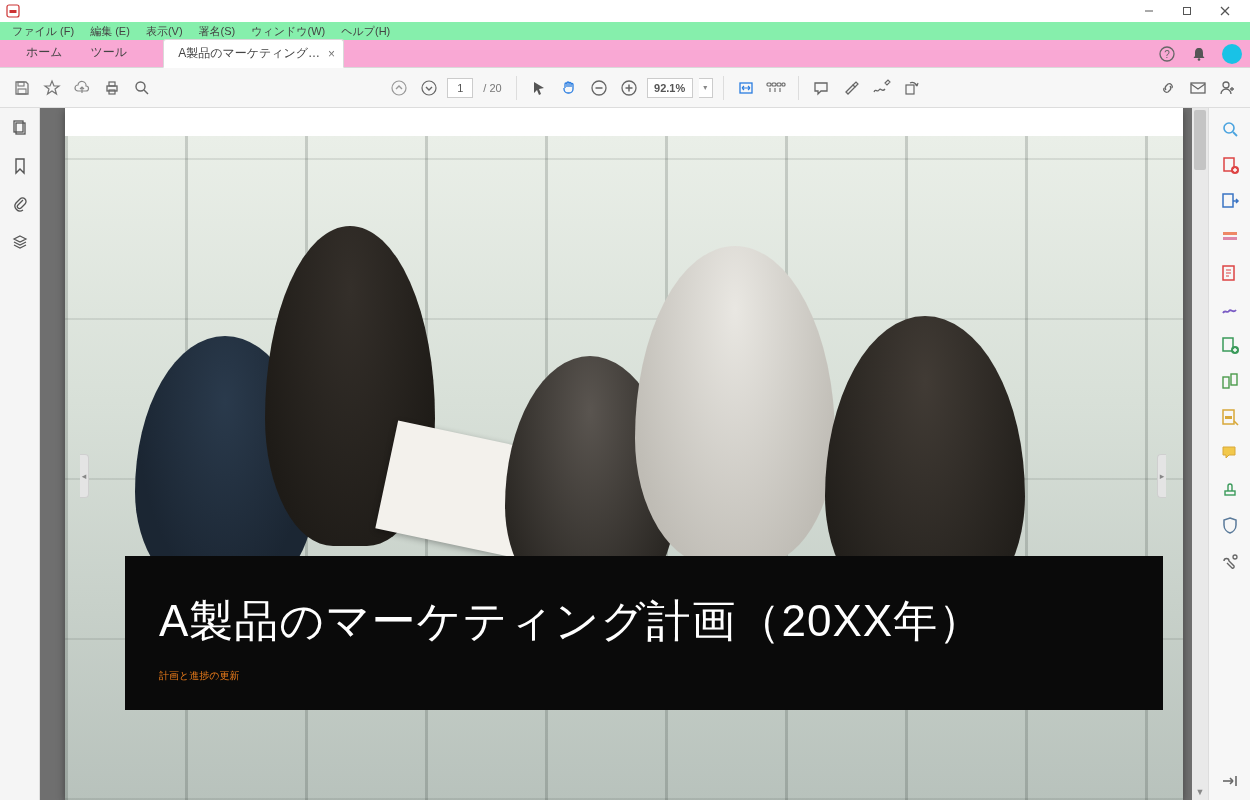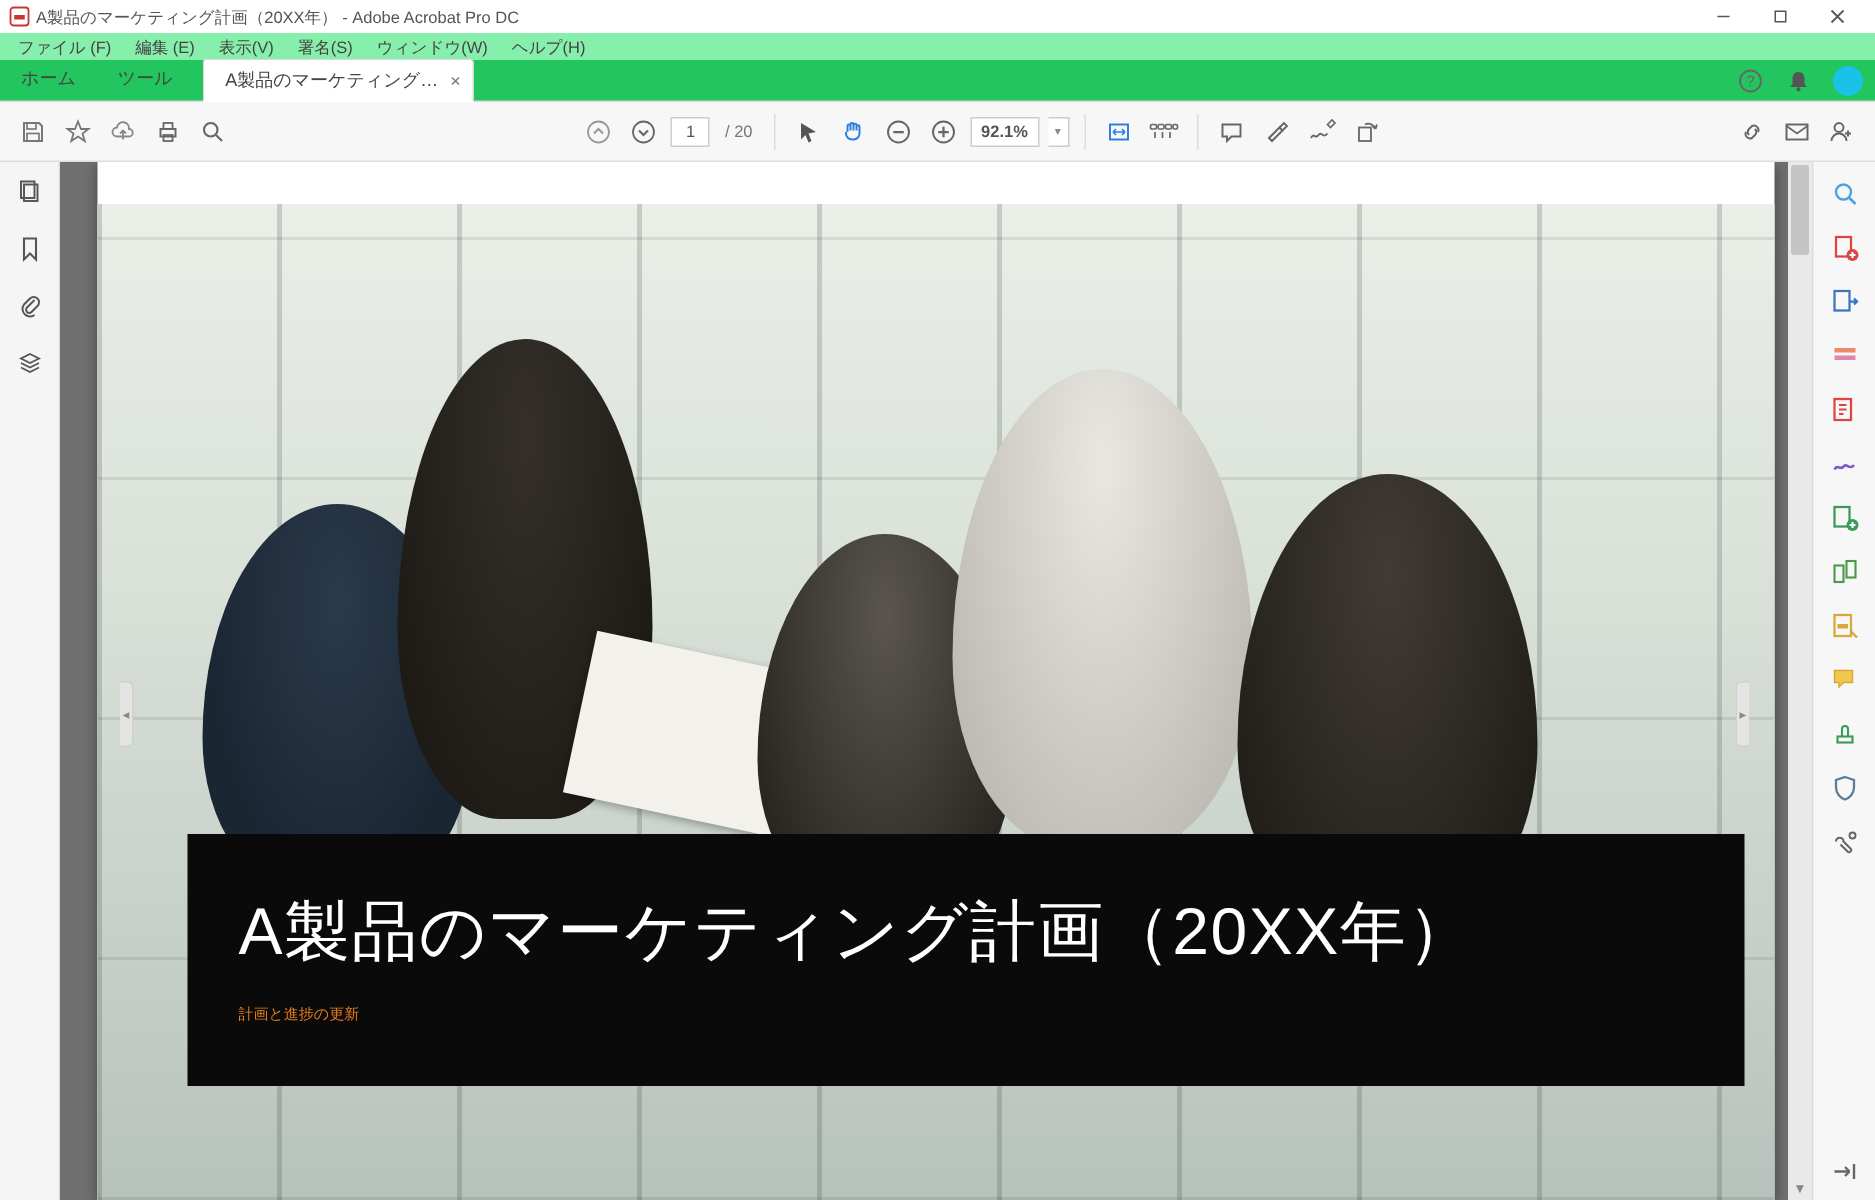--- a/index.html
+++ b/index.html
@@ -7,23 +7,23 @@
 
 .titlebar { height: 22px; display: flex; align-items: center; padding: 0 6px; background: #fff; }
 .titlebar .pdf-icon { width: 14px; height: 14px; margin-right: 4px; display:inline-flex; align-items:center; justify-content:center; }
 .titlebar .title-text { font-size: 11px; color: #555; }
 .titlebar .spacer { flex: 1; }
 .titlebar .win-btn { width: 38px; height: 22px; display: flex; align-items: center; justify-content: center; color: #555; }
 
 .menubar { height: 18px; display: flex; align-items: center; padding: 0 4px; background: #86efac; }
 .menubar .menu-item { padding: 0 8px; font-size: 11px; color: #444; cursor: default; }
 
-.tabbar { height: 28px; display: flex; align-items: flex-end; background: #22c55e; border-bottom: 1px solid #d9d9d9; padding-left: 0; }
+.tabbar { height: 28px; display: flex; align-items: flex-end; background: #f9a8d4; border-bottom: 1px solid #d9d9d9; padding-left: 12px; }
 .tabbar .nav-tab { padding: 6px 14px; font-size: 12px; color: #444; cursor: default; }
-.tabbar .doc-tab { background: #fff; border: 1px solid #d9d9d9; border-bottom: 1px solid #fff; border-radius: 3px 3px 0 0; padding: 5px 8px 5px 14px; font-size: 12px; color: #444; display: flex; align-items: center; gap: 8px; margin-bottom: -1px; margin-left: 6px; }
+.tabbar .doc-tab { background: #fff; border: 1px solid #d9d9d9; border-bottom: 1px solid #fff; border-radius: 3px 3px 0 0; padding: 5px 8px 5px 14px; font-size: 12px; color: #444; display: flex; align-items: center; gap: 8px; margin-bottom: -1px; margin-left: 22px; }
 .tabbar .doc-tab .close { font-size: 12px; color: #777; }
 .tabbar .right { margin-left: auto; display: flex; align-items: center; padding-right: 8px; gap: 14px; height: 100%; }
 .tabbar .right .ico { width: 18px; height: 18px; display:flex; align-items:center; justify-content:center; color:#555; }
 .avatar { width: 20px; height: 20px; border-radius: 50%; background: #19c2e6; }
 
 .toolbar { height: 40px; background: #f7f7f7; border-bottom: 1px solid #ddd; display: flex; align-items: center; padding: 0 10px; gap: 6px; }
 .toolbar .tb-ico { width: 24px; height: 24px; display:flex; align-items:center; justify-content:center; color:#666; border-radius:3px; }
 .toolbar .sep { width: 1px; height: 24px; background: #ddd; margin: 0 4px; }
 .toolbar .grow { flex: 1; }
 .toolbar .page-box { width: 26px; height: 20px; border: 1px solid #ccc; background: #fff; text-align: center; font-size: 11px; color:#555; }
@@ -45,21 +45,21 @@
   repeating-linear-gradient(0deg, rgba(30,40,35,0.10) 0 2px, transparent 2px 160px);
 }
 .sil { position:absolute; border-radius: 50% 50% 40% 40% / 60% 60% 40% 40%; background: radial-gradient(ellipse at 50% 30%, #4a4945 0%, #2d2c29 70%); filter: blur(0.5px); }
 .sil.s1 { left: 70px; top: 200px; width: 180px; height: 260px; background: radial-gradient(ellipse at 50% 25%, #2a3a4c 0%, #1b2633 70%); }
 .sil.s2 { left: 200px; top: 90px; width: 170px; height: 320px; background: radial-gradient(ellipse at 50% 20%, #342f2a 0%, #1e1b17 80%); }
 .sil.s3 { left: 440px; top: 220px; width: 170px; height: 250px; background: radial-gradient(ellipse at 50% 22%, #5a5550 0%, #2a2723 80%); }
 .sil.s4 { left: 570px; top: 110px; width: 200px; height: 320px; background: radial-gradient(ellipse at 50% 20%, #e9e7e2 0%, #bfbcb5 80%); }
 .sil.s5 { left: 760px; top: 180px; width: 200px; height: 300px; background: radial-gradient(ellipse at 50% 22%, #413b35 0%, #221f1b 80%); }
 .paper-sheet { position:absolute; left:320px; top:300px; width:160px; height:110px; background:#f3f1ec; transform: rotate(12deg); box-shadow: 0 2px 6px rgba(0,0,0,0.3); }
 
-.title-block { position:absolute; left:60px; right:20px; top:420px; background:#0a0a0a; padding: 36px 34px 41px; }
+.title-block { position:absolute; left:60px; right:20px; top:420px; background:#0a0a0a; padding: 36px 34px 27px; }
 .title-block h1 { color:#fff; font-size: 44px; font-weight: 400; letter-spacing: 1px; }
 .title-block .sub { color:#e77a1a; font-size: 10px; margin-top: 18px; font-weight: 500; }
 
 .vscroll { position:absolute; right:0; top:0; bottom:0; width:16px; background:#e9e9e9; }
 .vscroll .thumb { position:absolute; left:2px; right:2px; top:2px; height:60px; background:#c4c4c4; border-radius:2px; }
 .vscroll .arrow { position:absolute; left:0; right:0; height:16px; display:flex; align-items:center; justify-content:center; color:#888; font-size:9px; }
 .vscroll .arrow.up { top:0; } .vscroll .arrow.dn { bottom:0; }
 
 .right-rail { width: 42px; background: #f7f7f7; border-left: 1px solid #ddd; display:flex; flex-direction:column; align-items:center; padding-top:10px; gap:14px; position:relative; }
 .right-rail .r2-ico { width:22px; height:22px; display:flex; align-items:center; justify-content:center; }
@@ -73,21 +73,20 @@
 </head>
 <body>
 
 <div class="titlebar">
   <span class="pdf-icon">
     <svg width="14" height="14" viewBox="0 0 14 14">
         <rect x="1" y="1" width="12" height="12" rx="2" fill="#fff" stroke="#c33" stroke-width="1.2"></rect>
         <rect x="3.5" y="6" width="7" height="3" fill="#c33"></rect>
       </svg>
   </span>
-  <span class="title-text">A製品のマーケティング計画（20XX年）  - Adobe Acrobat Pro DC</span>
   <span class="spacer"></span>
   <div class="win-btn">
       <svg width="10" height="10">
         <line x1="1" y1="5" x2="9" y2="5" stroke="#555" stroke-width="1"></line>
       </svg>
     </div>
   <div class="win-btn">
       <svg width="10" height="10">
         <rect x="1.5" y="1.5" width="7" height="7" fill="none" stroke="#555" stroke-width="1"></rect>
       </svg>

